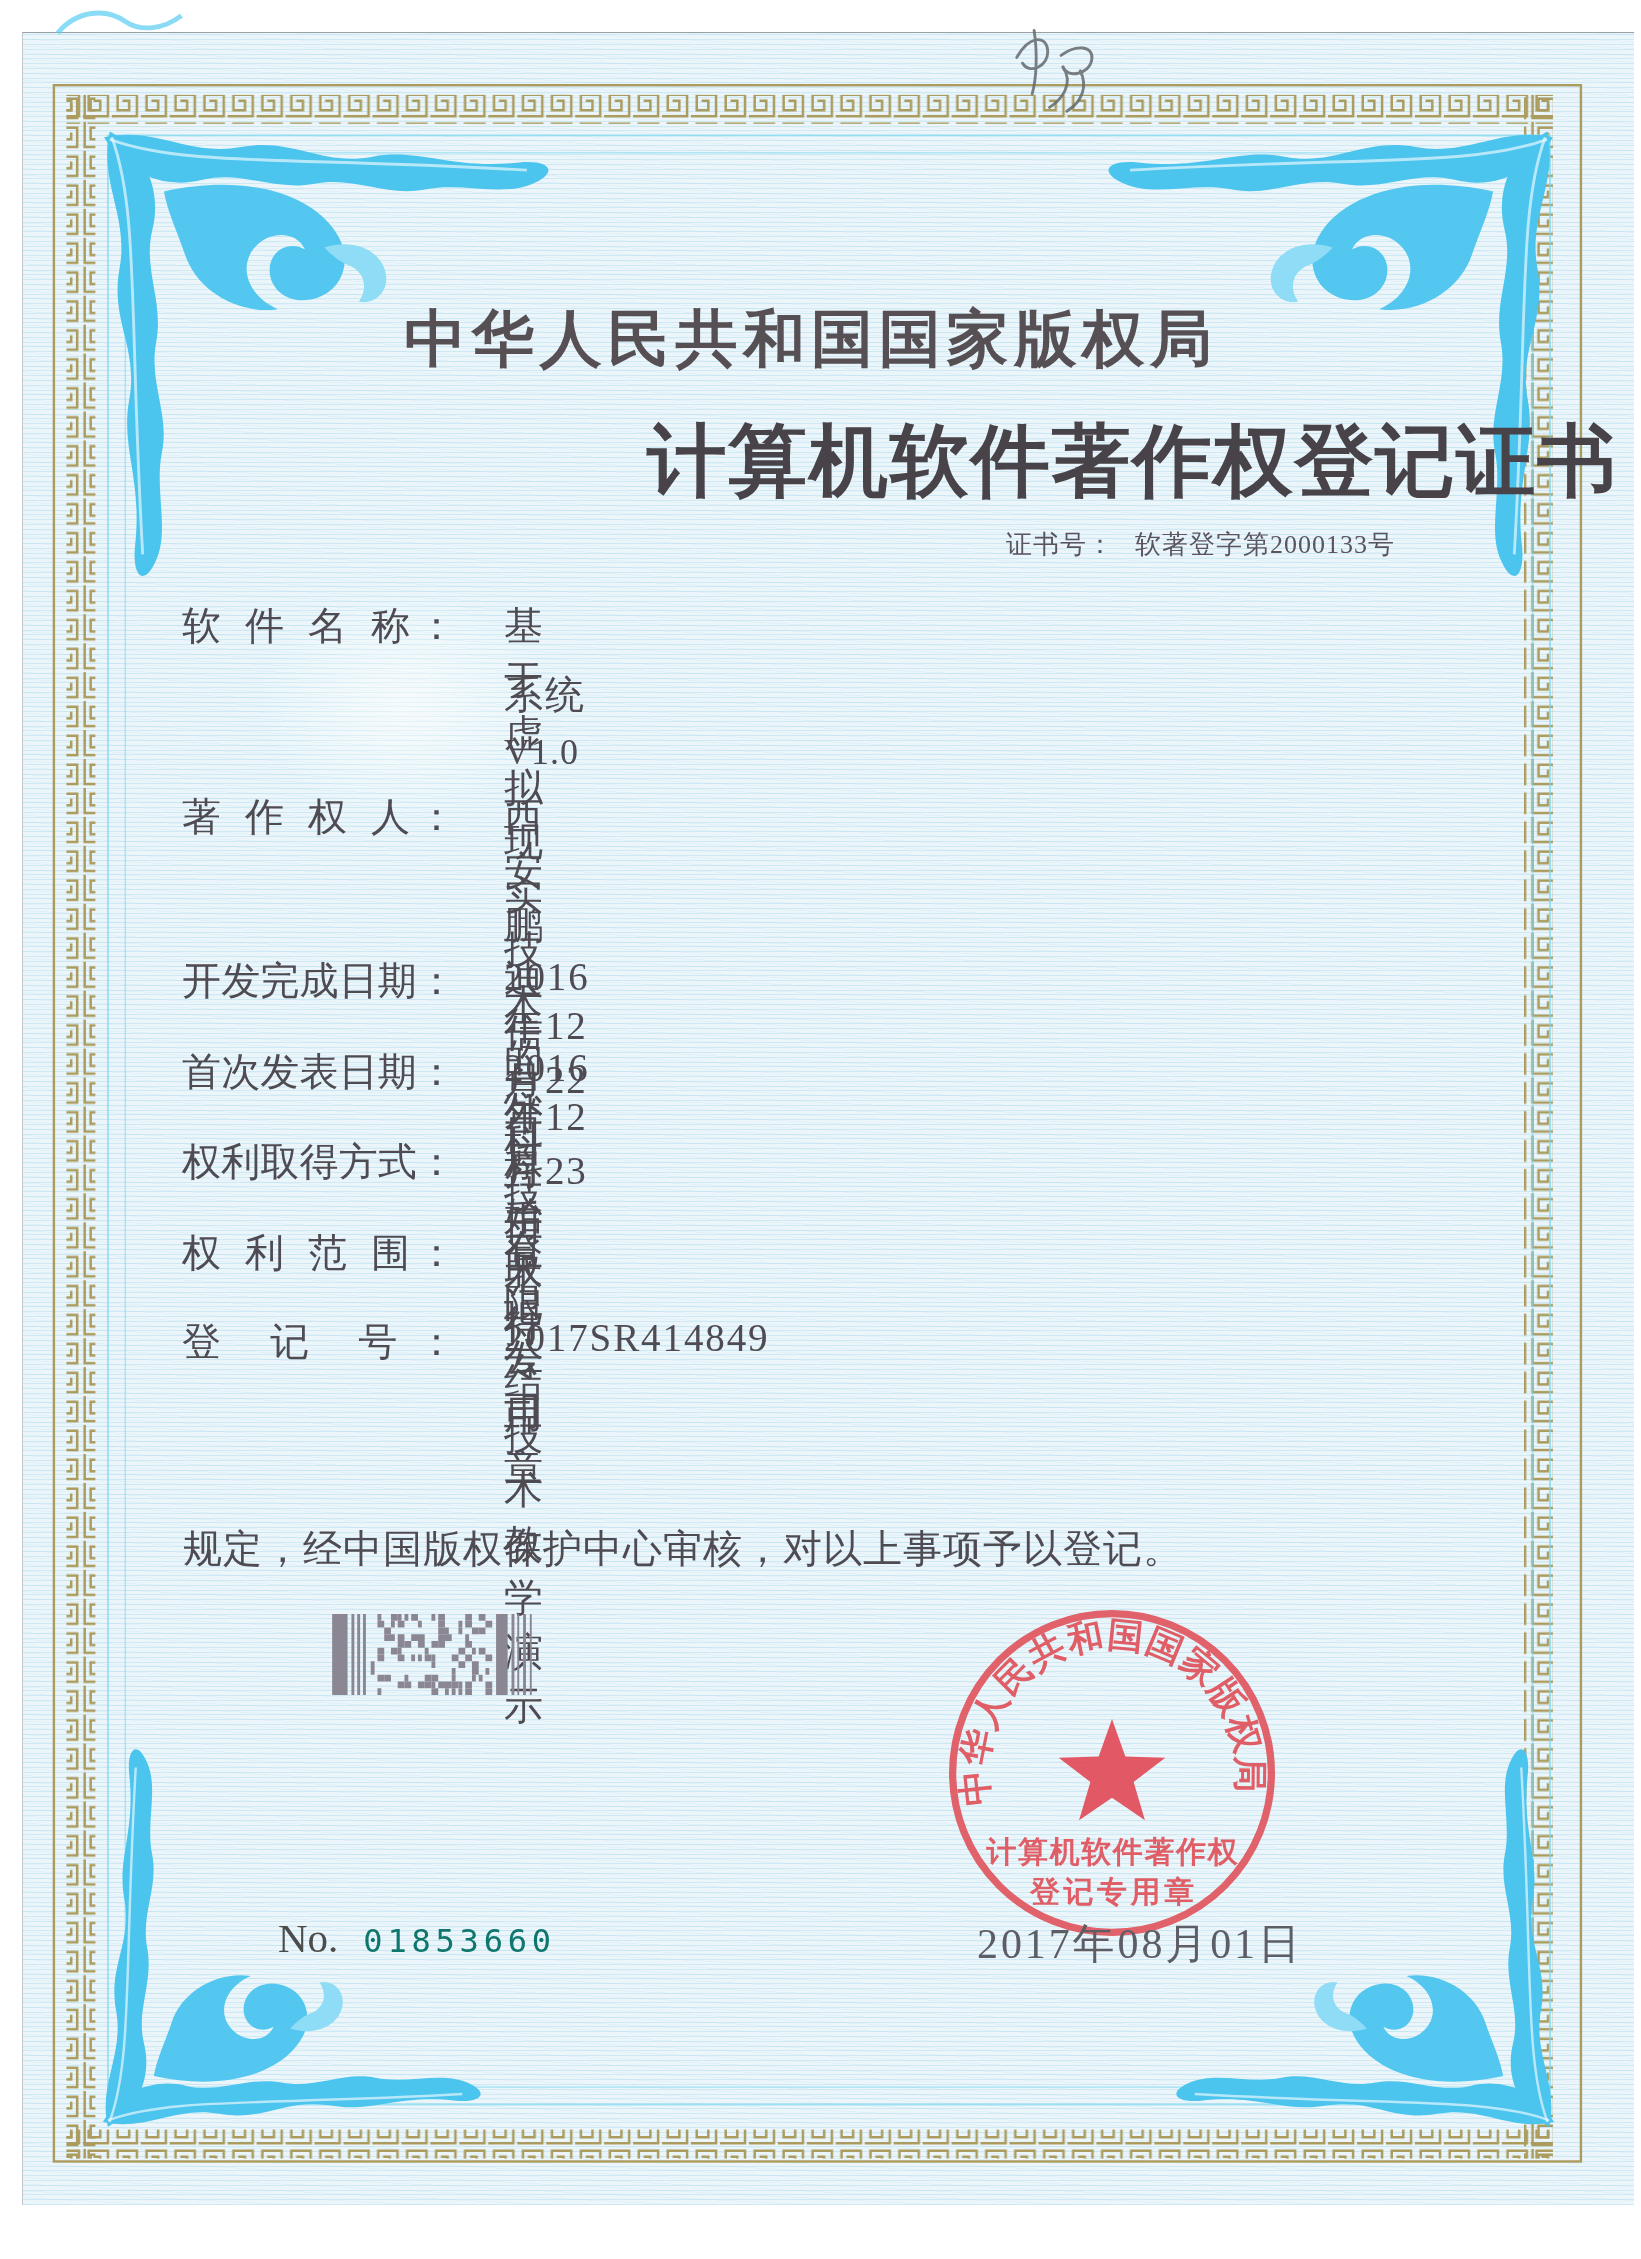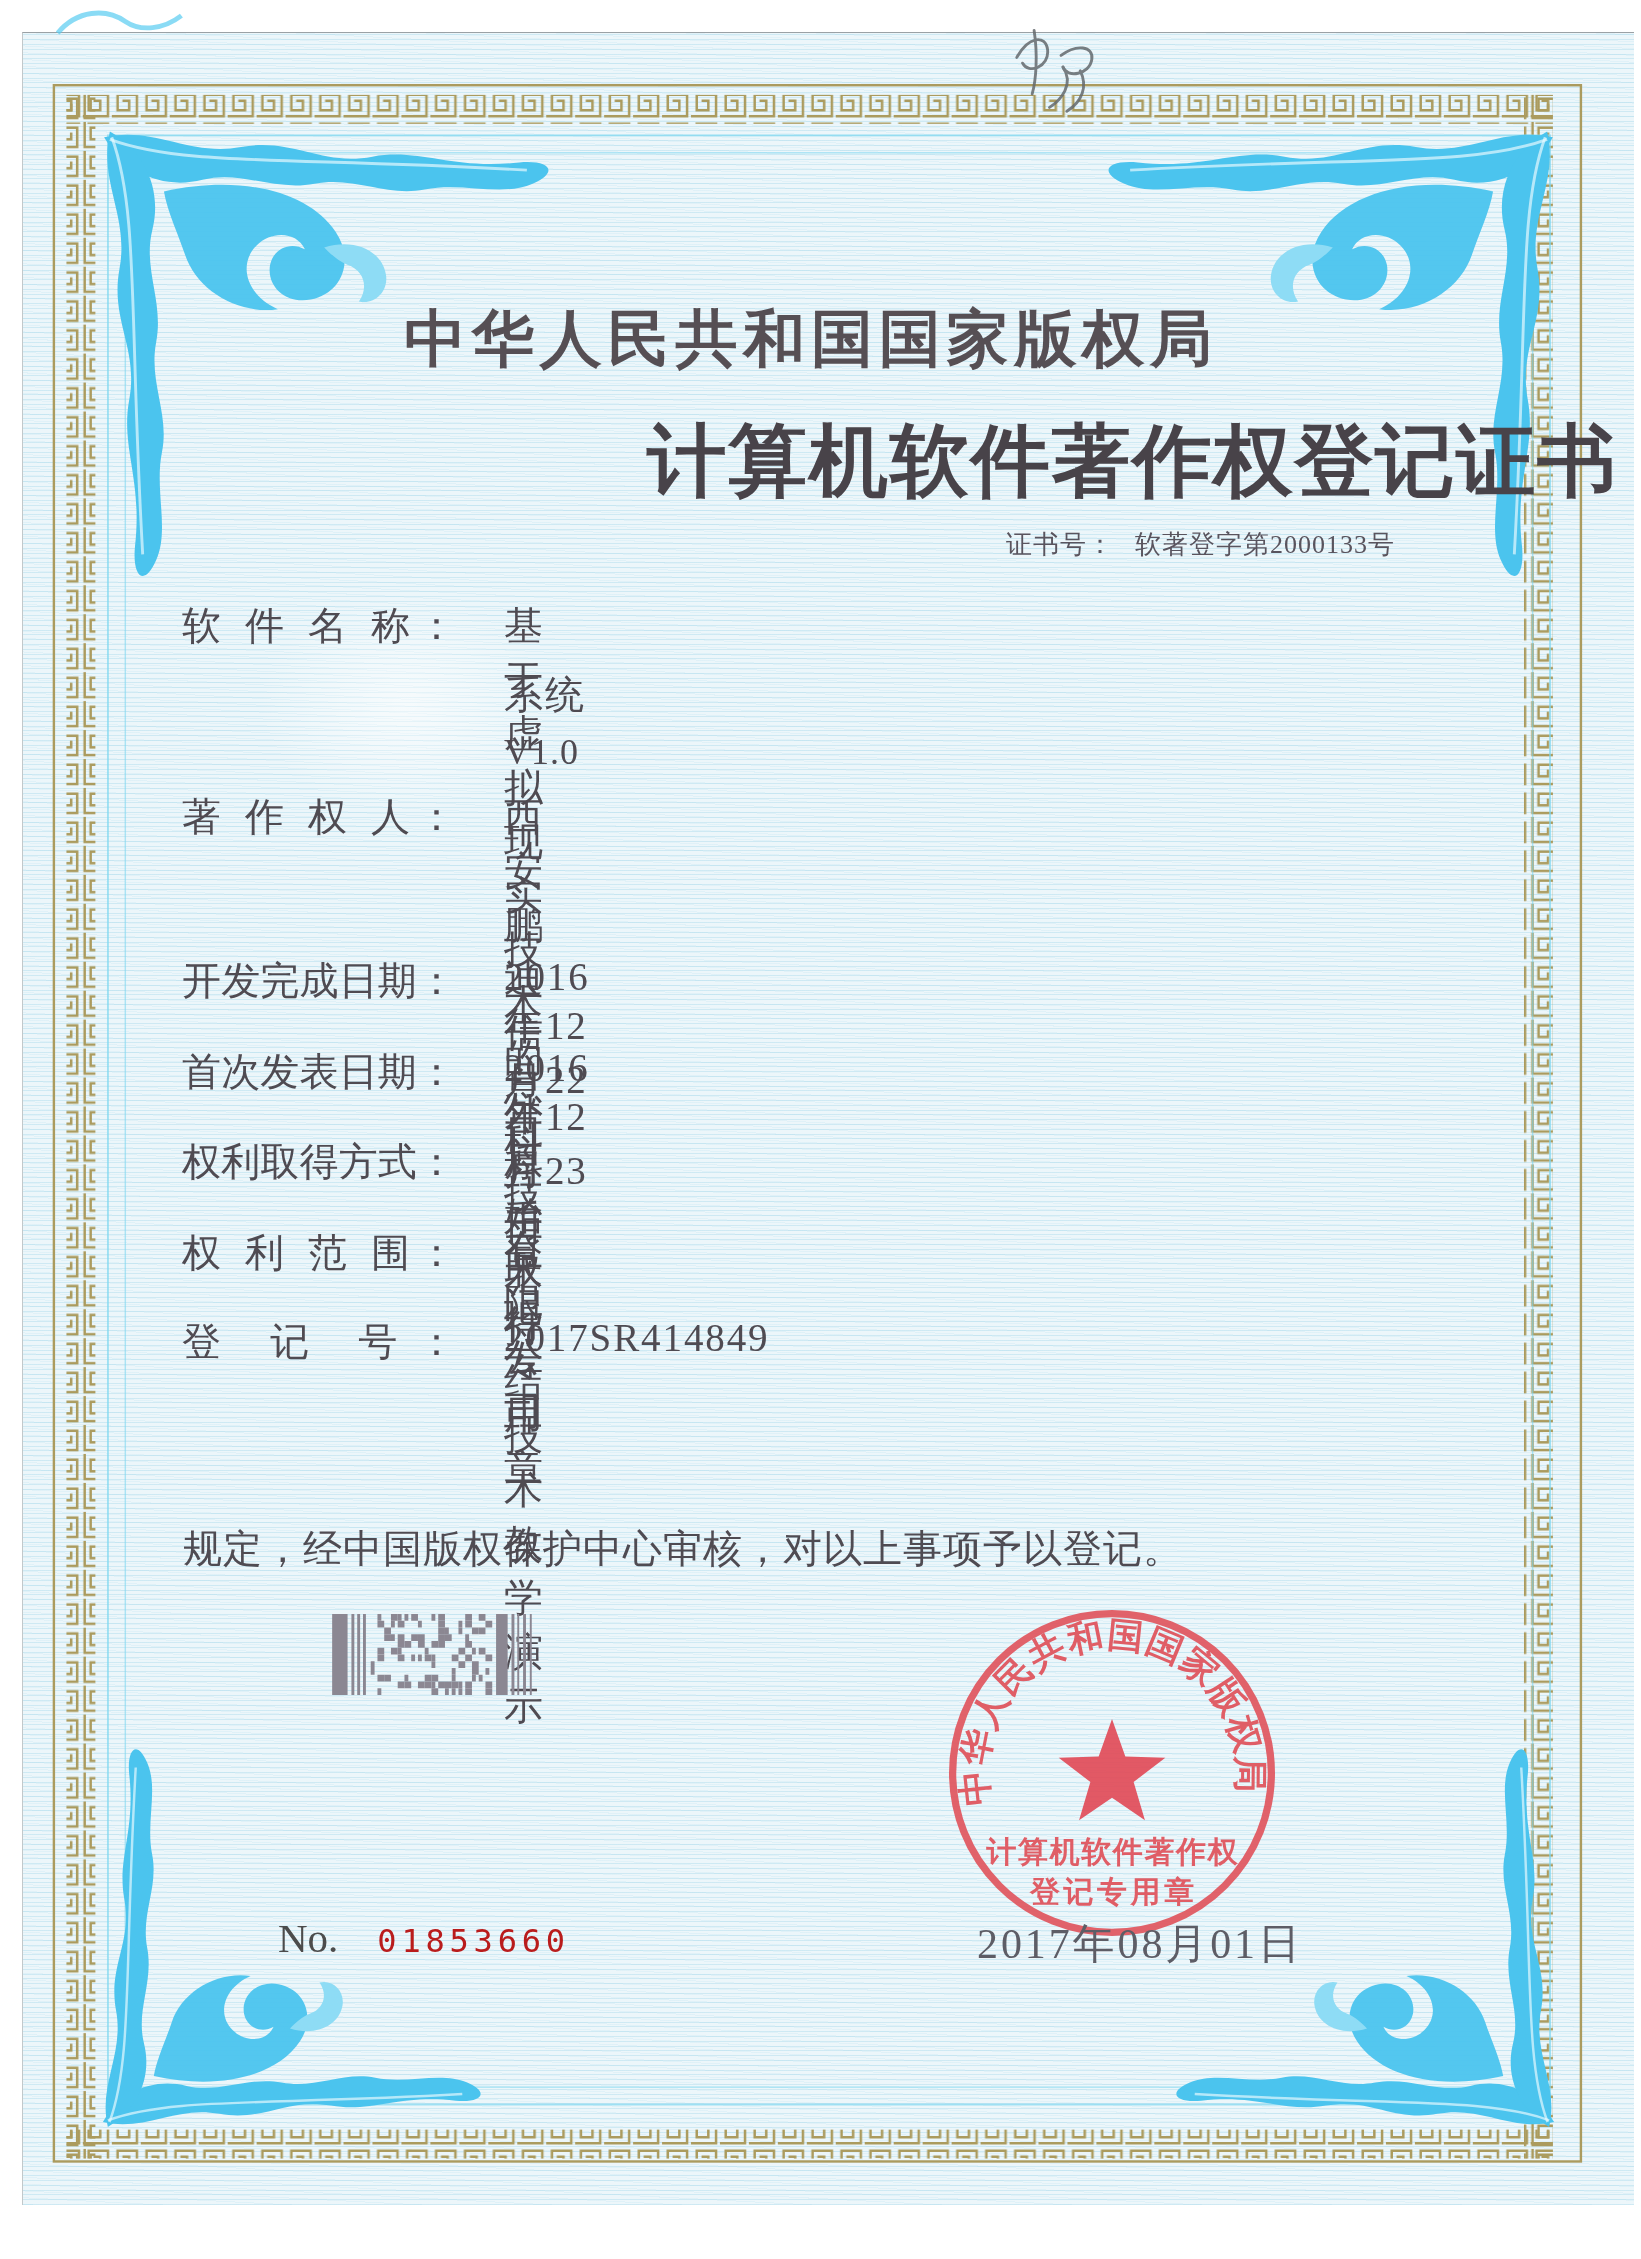--- a/index.html
+++ b/index.html
@@ -21,22 +21,22 @@
   .certno{left:1006px;top:527px;font-size:26px;color:#59545e;letter-spacing:1px;}
   .certno .gap{display:inline-block;width:21px;}
   .row{position:absolute;left:182px;font-size:39px;color:#4f4b52;}
   .lbl{display:inline-block;width:274px;text-align:justify;text-align-last:justify;}
   .val{position:absolute;left:322px;top:0;letter-spacing:1.9px;}
   .freeval{position:absolute;left:504px;font-size:39px;color:#4f4b52;letter-spacing:1.9px;}
   .version{font-size:36px;letter-spacing:1px;}
   .stmt{font-size:39px;color:#4f4b52;letter-spacing:1px;}
   .issue-date{left:977px;top:1916px;font-size:42px;color:#5d5d66;letter-spacing:2.9px;}
   .serial{left:278px;top:1914px;font-size:41px;color:#4c4c4c;}
-  .serial .num{font-family:"DejaVu Sans Mono",monospace;font-size:32px;color:#b91c1c;
-               letter-spacing:4.8px;margin-left:39px;font-weight:200;}
+  .serial .num{font-family:"DejaVu Sans Mono",monospace;font-size:32px;color:#0f766e;
+               letter-spacing:4.8px;margin-left:25px;font-weight:200;}
   .watermark{position:absolute;left:232px;top:558px;width:299px;height:227px;border-radius:50%;
              background:radial-gradient(ellipse at center, rgba(255,255,255,0.55), rgba(255,255,255,0) 70%);}
   svg text{font-family:"Liberation Serif","DejaVu Serif",serif;}
 </style>
 </head>
 <body>
 
 <div class="scan">
 
   <div class="page">

